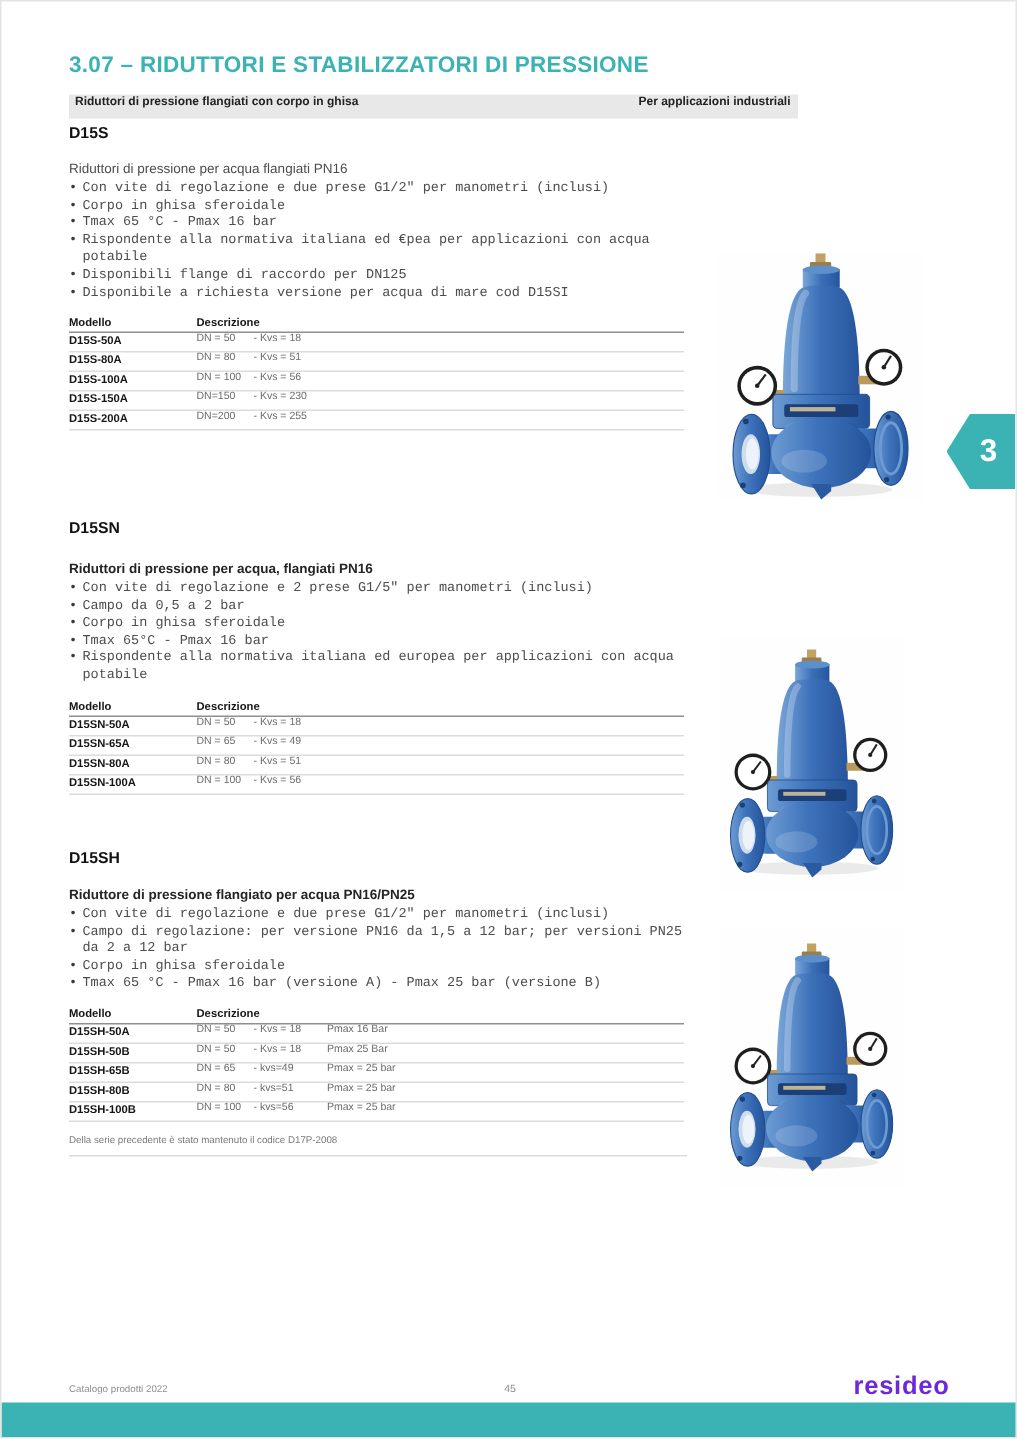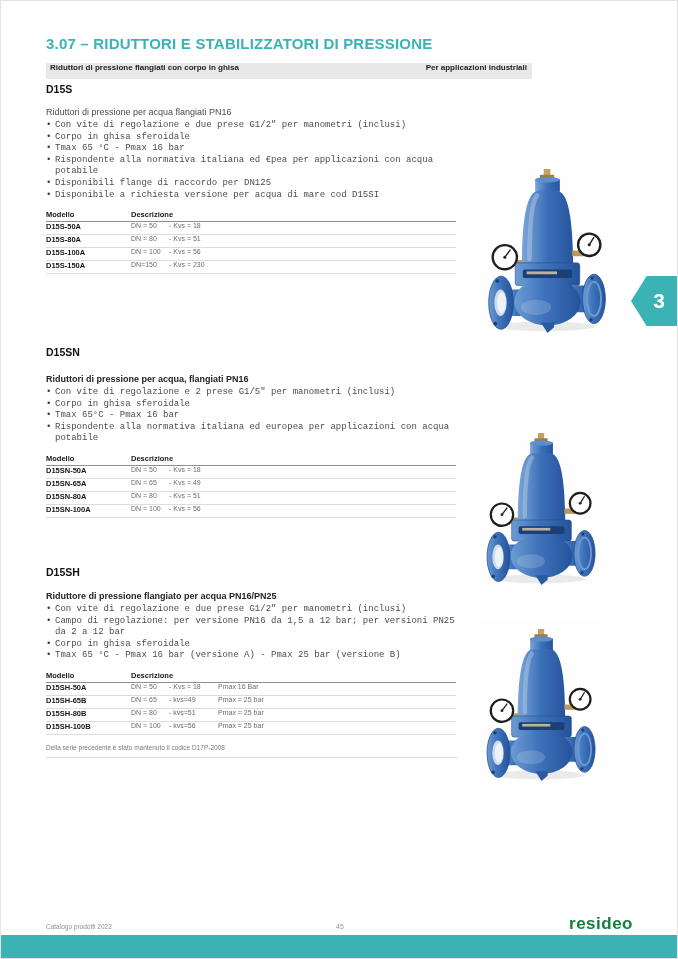--- a/index.html
+++ b/index.html
@@ -57,21 +57,21 @@
   .chapter-tab {
     position:absolute; right:0; top:275px; width:46px; height:50px; background:#3bb3b5;
     clip-path:polygon(34% 0, 100% 0, 100% 100%, 34% 100%, 0 50%);
     display:flex; align-items:center; justify-content:center;
   }
   .chapter-tab span { color:#ffffff; font-size:21px; font-weight:bold; padding-left:10px; }
 
   
   .footer-left { position:absolute; left:45px; top:922px; font-size:6.5px; color:#8f8f8f; }
   .footer-page { position:absolute; left:0; top:922px; width:678px; text-align:center; font-size:7px; color:#8f8f8f; }
-  .footer-logo { position:absolute; right:44px; top:913px; font-size:17px; font-weight:800; color:#15803d; letter-spacing:.5px; }
+  .footer-logo { position:absolute; right:44px; top:913px; font-size:17px; font-weight:800; color:#6d28d9; letter-spacing:.5px; }
   .bottom-bar { position:absolute; left:0; bottom:0; width:678px; height:23px; background:#3bb3b5; }
 
   .hidden-defs { position:absolute; width:0; height:0; overflow:hidden; }
 </style>
 </head>
 <body>
 
 <svg class="hidden-defs" aria-hidden="true">
   <defs>
     <linearGradient id="gDome" x1="0" y1="0" x2="1" y2="0">
@@ -163,28 +163,34 @@
       <div class="trow">
         <span class="c-model">D15S-100A</span>
         <span class="c-dn">DN = 100</span>
         <span class="c-kvs">- Kvs = 56</span>
       </div>
       <div class="trow">
         <span class="c-model">D15S-150A</span>
         <span class="c-dn">DN=150</span>
         <span class="c-kvs">- Kvs = 230</span>
       </div>
+      <div class="trow">
+        <span class="c-model">D15S-200A</span>
+        <span class="c-dn">DN=200</span>
+        <span class="c-kvs">- Kvs = 255</span>
+      </div>
     </div>
   </section>
 
   <section class="sec" style="top:345px">
     <h2 class="sec-code" style="margin-bottom:16px">D15SN</h2>
     <p class="sec-title bold">Riduttori di pressione per acqua, flangiati PN16</p>
     <ul class="bullets">
       <li>Con vite di regolazione e 2 prese G1/5" per manometri (inclusi)</li>
+      <li>Campo da 0,5 a 2 bar</li>
       <li>Corpo in ghisa sferoidale</li>
       <li>Tmax 65°C - Pmax 16 bar</li>
       <li>Rispondente alla normativa italiana ed europea per applicazioni con acqua potabile</li>
     </ul>
     <div class="ptable">
       <div class="trow thead">
         <span class="c-model">Modello</span>
         <span class="c-desc">Descrizione</span>
       </div>
       <div class="trow">
@@ -222,20 +228,26 @@
     <div class="ptable">
       <div class="trow thead">
         <span class="c-model">Modello</span>
         <span class="c-desc">Descrizione</span>
       </div>
       <div class="trow">
         <span class="c-model">D15SH-50A</span>
         <span class="c-dn">DN = 50</span>
         <span class="c-kvs">- Kvs = 18</span>
         <span class="c-pmax">Pmax 16 Bar</span>
+      </div>
+      <div class="trow">
+        <span class="c-model">D15SH-50B</span>
+        <span class="c-dn">DN = 50</span>
+        <span class="c-kvs">- Kvs = 18</span>
+        <span class="c-pmax">Pmax 25 Bar</span>
       </div>
       <div class="trow">
         <span class="c-model">D15SH-65B</span>
         <span class="c-dn">DN = 65</span>
         <span class="c-kvs">- kvs=49</span>
         <span class="c-pmax">Pmax = 25 bar</span>
       </div>
       <div class="trow">
         <span class="c-model">D15SH-80B</span>
         <span class="c-dn">DN = 80</span>

